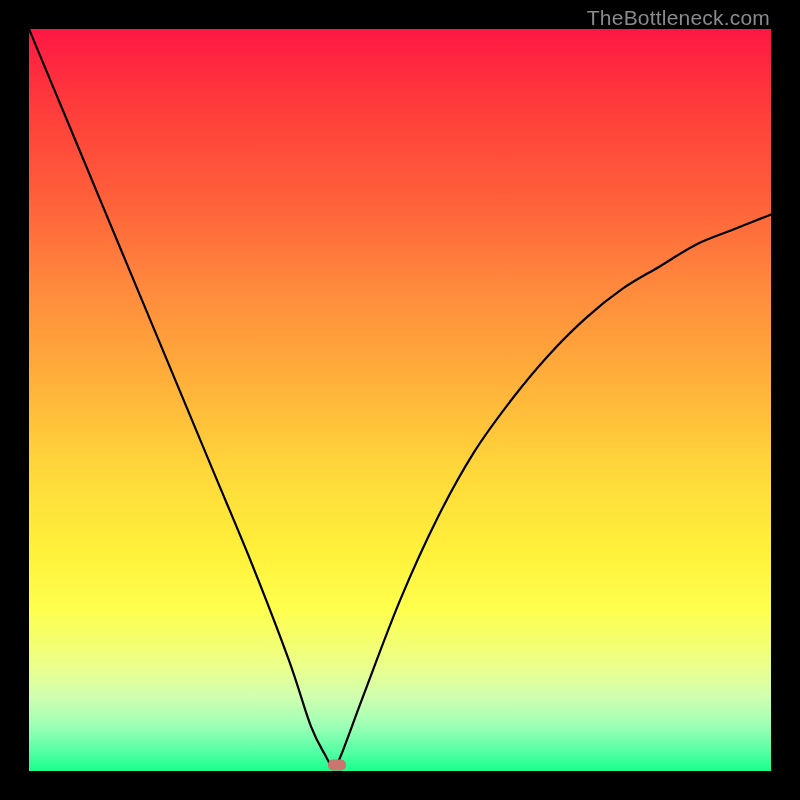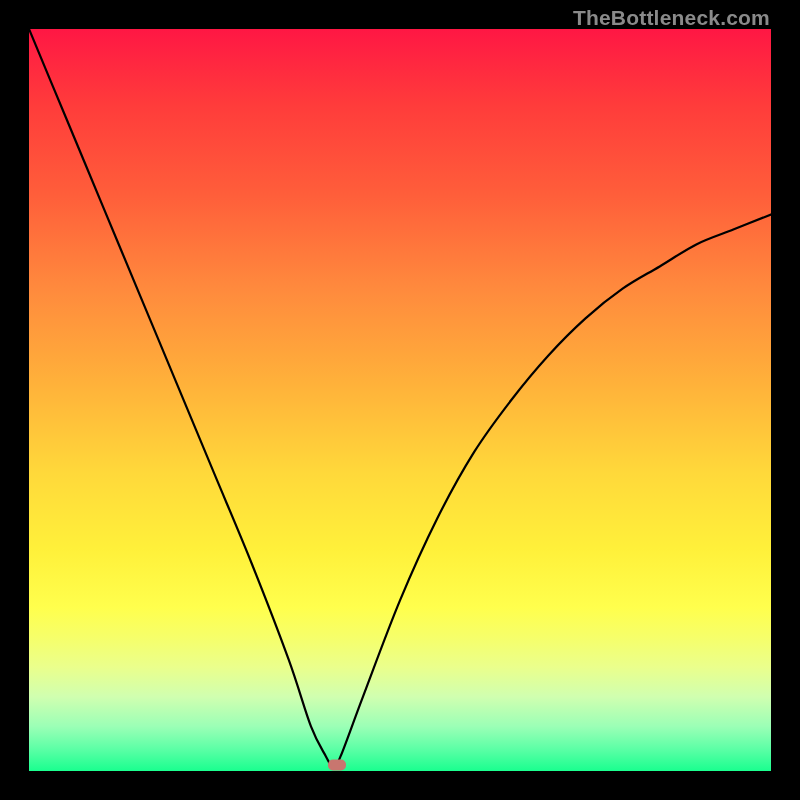--- a/index.html
+++ b/index.html
@@ -2,21 +2,20 @@
 <html><head>
 <meta charset="utf-8">
 <style>
   * { margin: 0; padding: 0; box-sizing: border-box; }
   html, body { width: 800px; height: 800px; overflow: hidden; background: #000; }
   .frame {
     position: relative;
     width: 800px;
     height: 800px;
     background: #000;
-    font-weight: bold;
   }
   .plot-area {
     position: absolute;
     left: 29px;
     top: 29px;
     width: 742px;
     height: 742px;
     background: linear-gradient(to bottom,
       #ff1744 0%,
       #ff3b3b 10%,

